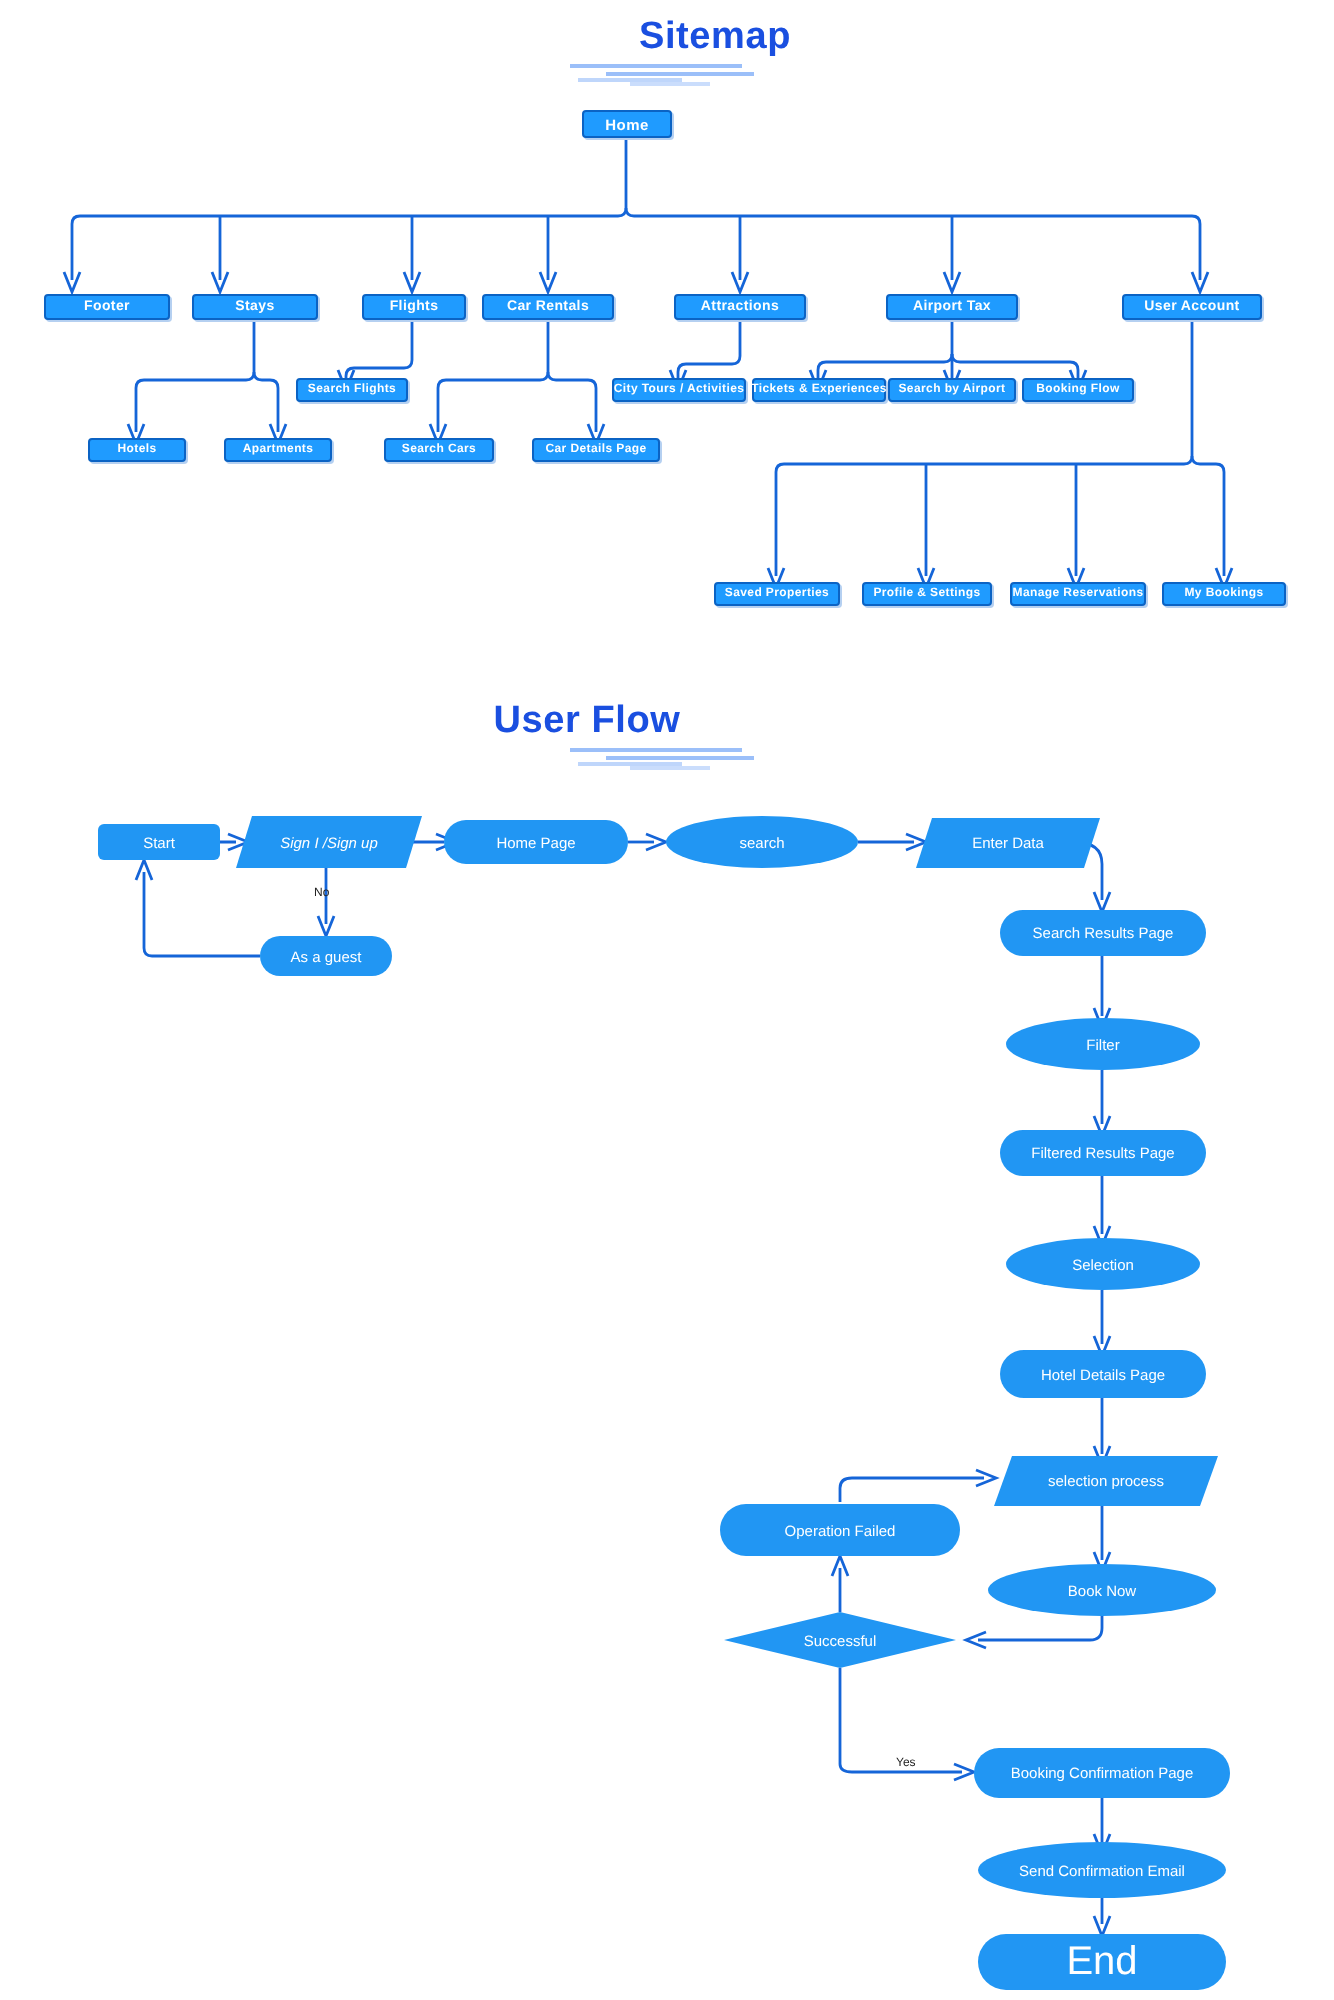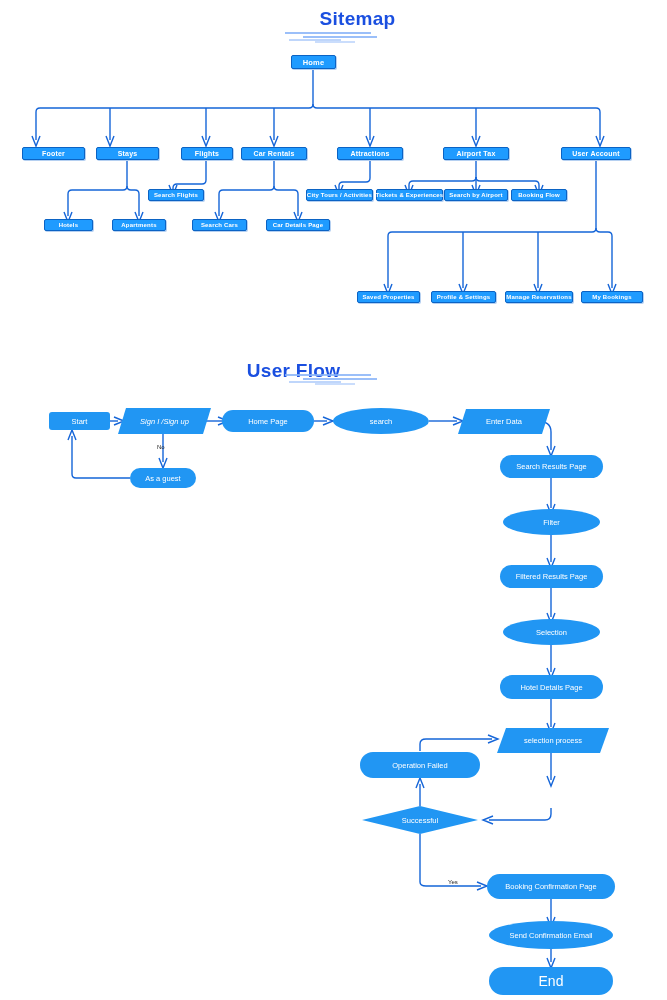--- a/index.html
+++ b/index.html
@@ -65,21 +65,21 @@
     display: flex;
     align-items: center;
     justify-content: center;
     font-size: 7.5px;
     white-space: nowrap;
     text-align: center;
   }
   .uf-rect   { border-radius: 3px; }
   .uf-round  { border-radius: 999px; }
   .uf-ellipse{ border-radius: 50%; }
-  .uf-big    { font-size: 14px; }
+  .uf-big    { font-size: 20px; }
   .uf-para, .uf-diamond { background: transparent; }
   .shape-svg { position: absolute; left: 0; top: 0; width: 100%; height: 100%; }
   .shape-svg polygon { fill: #2196f3; }
   .uf-para span, .uf-diamond span {
     position: relative; z-index: 2;
   }
 
   .edge-label {
     position: absolute;
     font-size: 6px;
@@ -175,21 +175,21 @@
   <div class="sm-node" style="left:44px;top:219px;width:49px;height:12px;">Hotels</div>
   <div class="sm-node" style="left:112px;top:219px;width:54px;height:12px;">Apartments</div>
   <div class="sm-node" style="left:192px;top:219px;width:55px;height:12px;">Search Cars</div>
   <div class="sm-node" style="left:266px;top:219px;width:64px;height:12px;">Car Details Page</div>
 
   <div class="sm-node" style="left:357px;top:291px;width:63px;height:12px;">Saved Properties</div>
   <div class="sm-node" style="left:431px;top:291px;width:65px;height:12px;">Profile &amp; Settings</div>
   <div class="sm-node" style="left:505px;top:291px;width:68px;height:12px;">Manage Reservations</div>
   <div class="sm-node" style="left:581px;top:291px;width:62px;height:12px;">My Bookings</div>
 
-  <div class="section-title" style="left:0;top:360px;width:587px;">User Flow</div>
+  <div class="section-title" style="left:0;top:350px;width:587px;">User Flow</div>
   <div class="title-deco" style="left:285px;top:372px;width:100px;height:14px;">
     <i style="left:0;top:2px;width:86px;"></i>
     <i style="left:18px;top:6px;width:74px;"></i>
     <i style="left:4px;top:9px;width:52px;opacity:.55;"></i>
     <i style="left:30px;top:11px;width:40px;opacity:.45;"></i>
   </div>
 
   <svg class="links" viewBox="0 0 667 1000">
 
     <path d="M96,421 L118,421"></path>
@@ -281,20 +281,21 @@
 
   <div class="uf-node uf-round" style="left:500px;top:675px;width:103px;height:24px;">Hotel Details Page</div>
 
   <div class="uf-node uf-para" style="left:497px;top:728px;width:112px;height:25px;">
     <svg class="shape-svg" viewBox="0 0 112 25" preserveAspectRatio="none">
       <polygon points="9,0 112,0 103,25 0,25"></polygon>
     </svg>
     <span>selection process</span>
   </div>
 
+  <div class="uf-node uf-ellipse" style="left:494px;top:782px;width:114px;height:26px;">Book Now</div>
 
   <div class="uf-node uf-round" style="left:360px;top:752px;width:120px;height:26px;">Operation Failed</div>
 
   <div class="uf-node uf-diamond" style="left:362px;top:806px;width:116px;height:28px;">
     <svg class="shape-svg" viewBox="0 0 116 28" preserveAspectRatio="none">
       <polygon points="58,0 116,14 58,28 0,14"></polygon>
     </svg>
     <span>Successful</span>
   </div>
 

